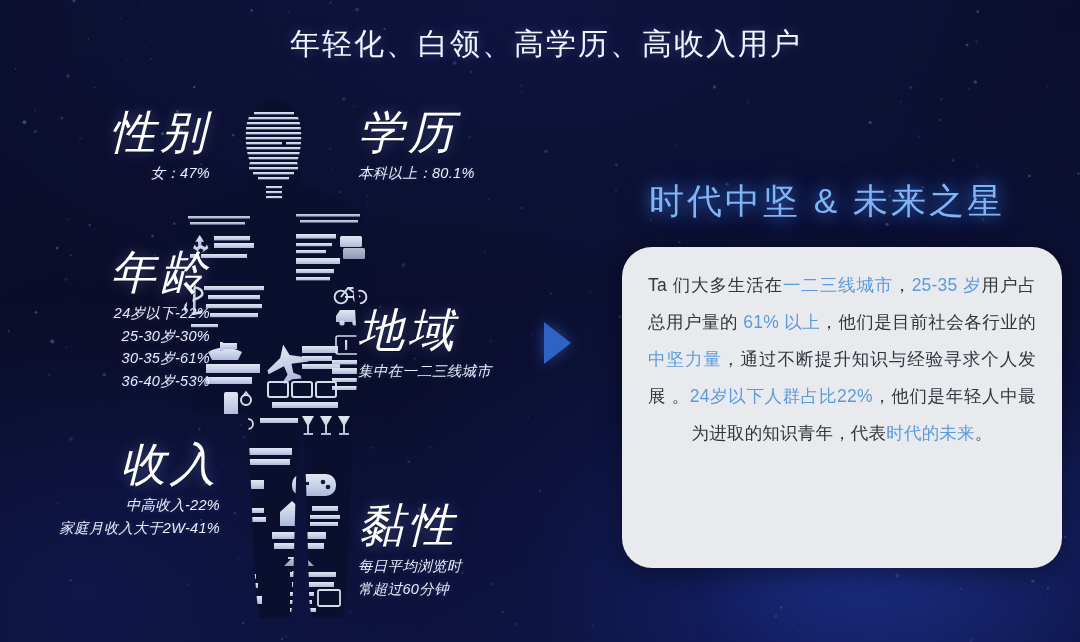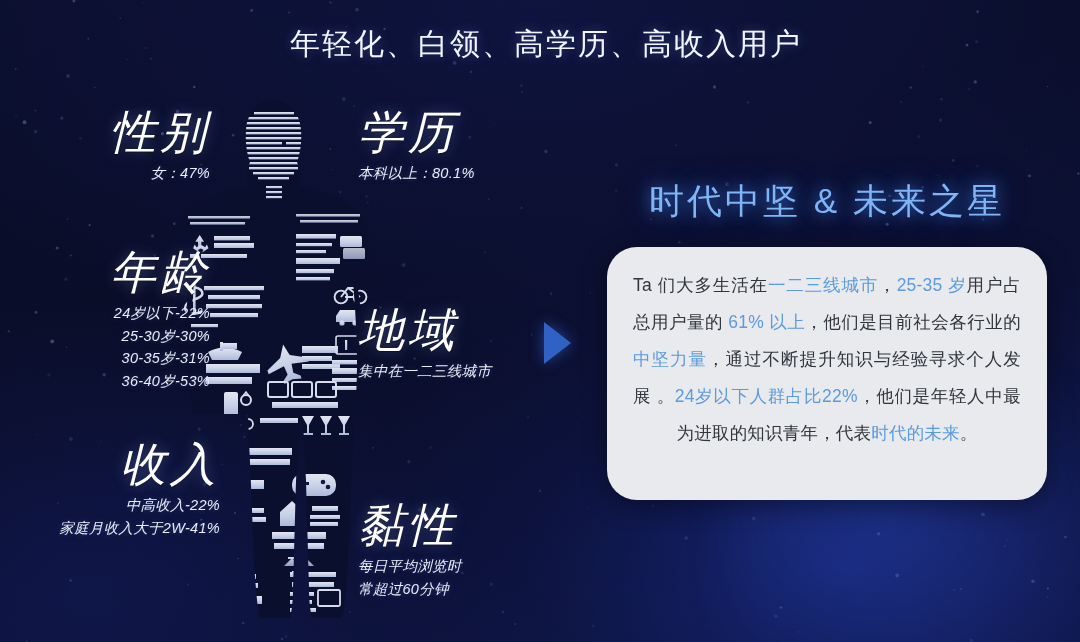--- a/index.html
+++ b/index.html
@@ -75,21 +75,21 @@
 
   
   #right-title{
     position:absolute; left:607px; top:178px; width:440px;
     text-align:center;
     font-size:35px; letter-spacing:3px;
     color:#7fb4f5;
     text-shadow:0 0 16px rgba(70,140,255,.75), 0 0 34px rgba(50,110,230,.45);
   }
   #card{
-    position:absolute; left:607px; top:247px; width:440px; height:253px;
+    position:absolute; left:622px; top:247px; width:440px; height:321px;
     background:#e9eaee;
     border-radius:30px;
     box-shadow:0 6px 26px rgba(0,0,0,.42);
     padding:20px 26px 0 26px;
   }
   #card p{
     color:#31353d;
     font-size:17.5px;
     line-height:37px;
     text-align:justify;
@@ -633,21 +633,21 @@
     <div class="lines">
       <div>女：47%</div>
     </div>
   </div>
 
   <div class="stat ra" id="stat-age">
     <div class="big">年龄</div>
     <div class="lines">
       <div>24岁以下-22%</div>
       <div>25-30岁-30%</div>
-      <div>30-35岁-31%</div>
+      <div>30-35岁-61%</div>
       <div>36-40岁-53%</div>
     </div>
   </div>
 
   <div class="stat ra" id="stat-income">
     <div class="big">收入</div>
     <div class="lines">
       <div>中高收入-22%</div>
       <div>家庭月收入大于2W-41%</div>
     </div>

